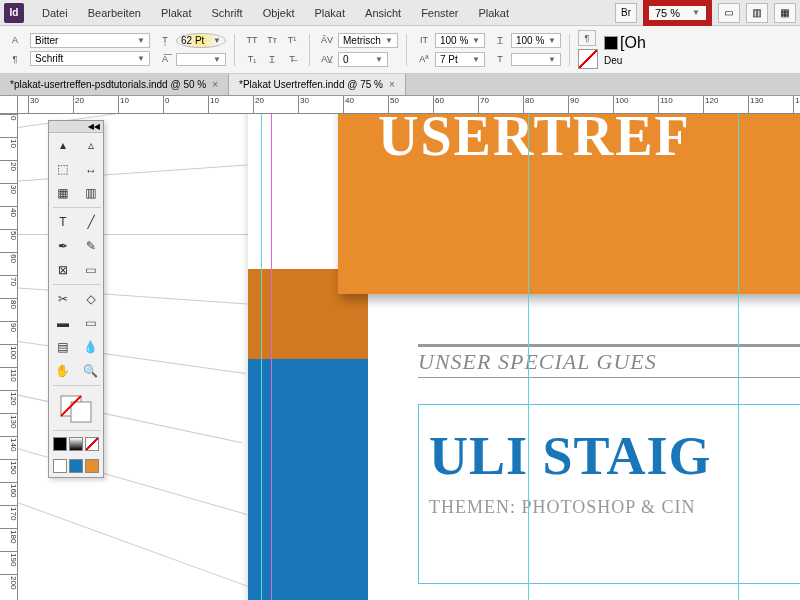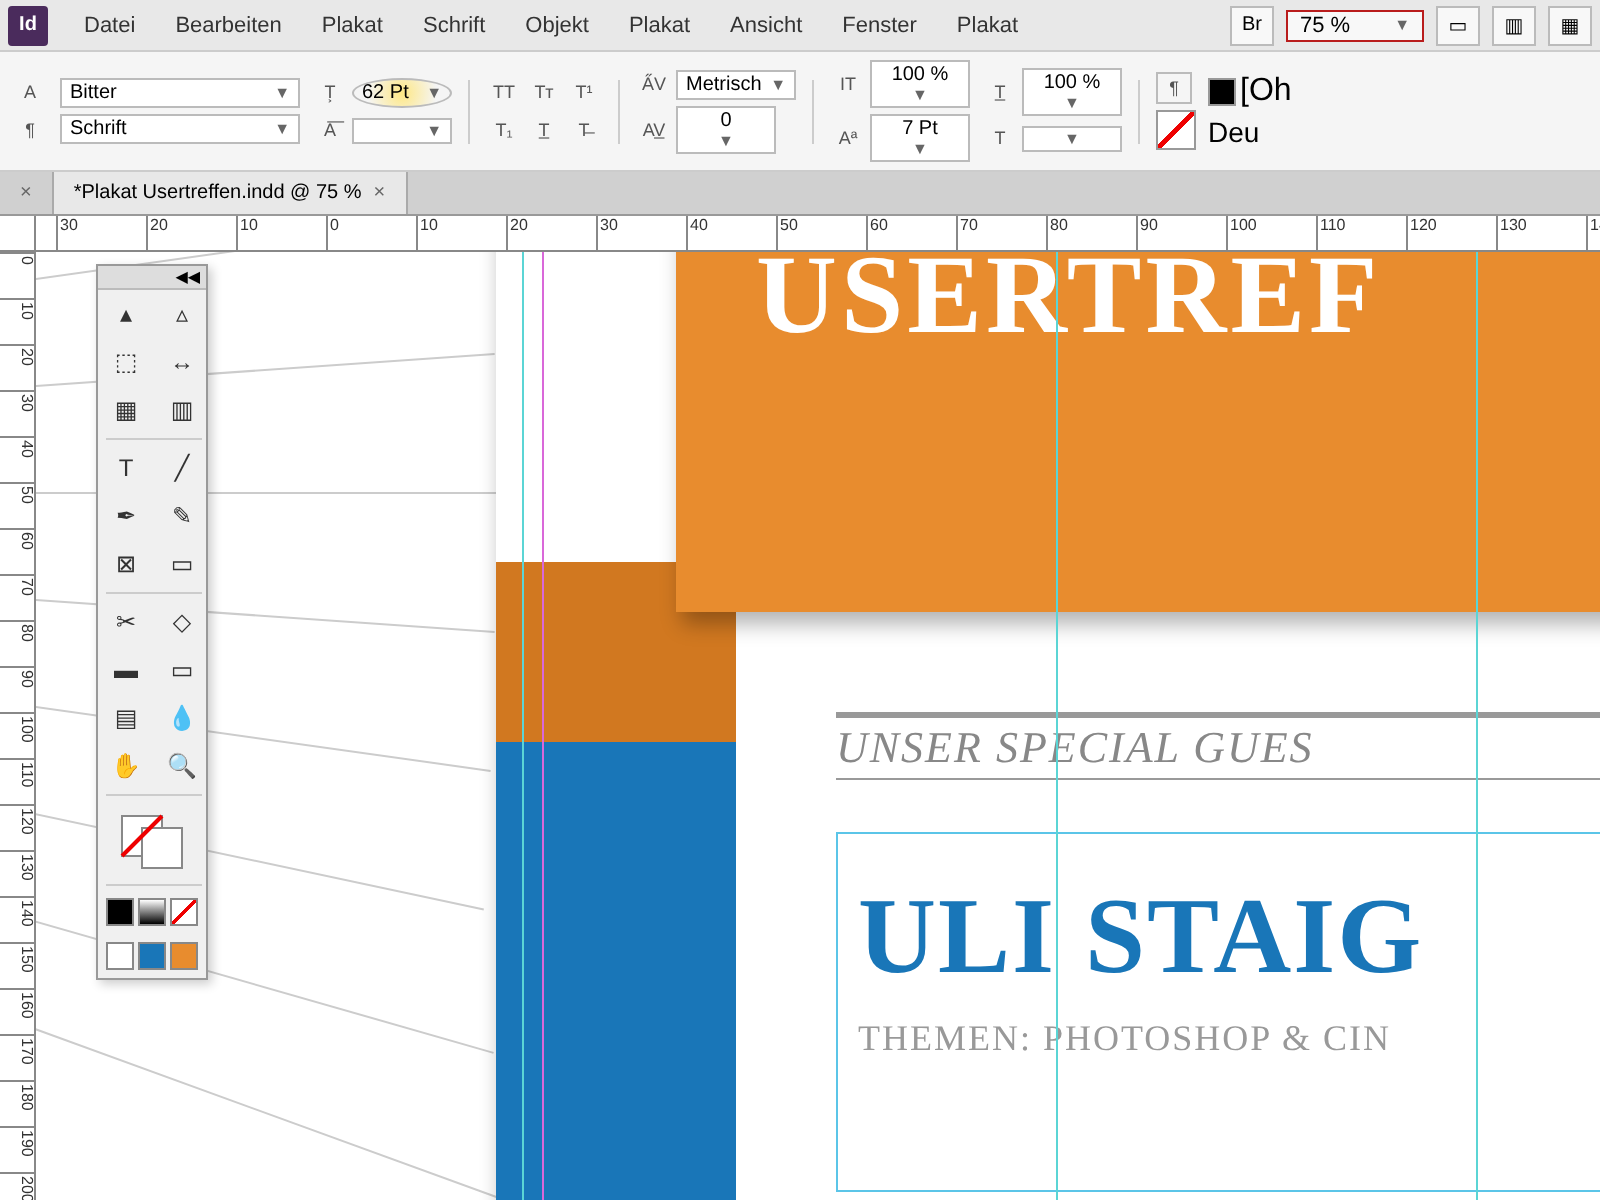--- a/index.html
+++ b/index.html
@@ -2,31 +2,31 @@
 <html><head>
 <meta charset="utf-8">
 <style>
 * { margin: 0; padding: 0; box-sizing: border-box; font-family: Arial, sans-serif; }
 body { background: #f0f0f0; width: 800px; height: 600px; overflow: hidden; position: relative; }
 
 .menubar { background: #e8e8e8; height: 26px; display: flex; align-items: center; padding: 0 4px; border-bottom: 1px solid #ccc; font-size: 11px; }
 .menubar .app-icon { width: 20px; height: 20px; background: #4a2b5c; color: #fff; display: flex; align-items: center; justify-content: center; font-size: 10px; font-weight: bold; margin-right: 8px; border-radius: 2px; }
 .menubar .menu-item { padding: 0 10px; cursor: pointer; color: #333; }
 .menubar .right-group { margin-left: auto; display: flex; align-items: center; gap: 6px; }
-.menubar .zoom { border: 1px solid #b91c1c; padding: 1px 6px; font-size: 11px; background: #f8f8f8; display: flex; align-items: center; gap: 22px; }
+.menubar .zoom { border: 6px solid #b91c1c; padding: 1px 6px; font-size: 11px; background: #f8f8f8; display: flex; align-items: center; gap: 12px; }
 .menubar .icon-btn { width: 22px; height: 20px; border: 1px solid #bbb; background: #f8f8f8; display: flex; align-items: center; justify-content: center; font-size: 10px; }
 
 .control-bar { background: #f5f5f5; display: flex; padding: 4px 6px; gap: 6px; border-bottom: 1px solid #ccc; font-size: 10px; align-items: center; }
 .control-row { display: flex; flex-direction: column; gap: 3px; }
 .ctrl-group { display: flex; align-items: center; gap: 2px; }
 .dropdown { border: 1px solid #bbb; background: #fff; padding: 1px 4px; font-size: 10px; display: flex; align-items: center; justify-content: space-between; }
 .dropdown.font { width: 120px; }
 .dropdown.size { width: 50px; }
 .dropdown.small { width: 60px; }
-.dropdown.tiny { width: 50px; flex-direction: column; }
+.dropdown.tiny { width: 50px; }
 .mini-icon { width: 18px; height: 16px; display: flex; align-items: center; justify-content: center; font-size: 9px; color: #555; }
 .highlight { background: radial-gradient(circle, rgba(255,230,120,0.9) 0%, rgba(255,230,120,0) 70%); border-radius: 50%; }
 .sep { width: 1px; height: 32px; background: #ccc; margin: 0 2px; }
 .swatch-red { width: 20px; height: 20px; background: linear-gradient(135deg, #fff 45%, #e00 45%, #e00 55%, #fff 55%); border: 1px solid #999; }
 .swatch-black { width: 14px; height: 14px; background: #000; border: 1px solid #999; }
 
 .tabs { background: #d0d0d0; height: 22px; display: flex; font-size: 10px; border-bottom: 1px solid #999; }
 .tab { padding: 3px 10px; border-right: 1px solid #aaa; display: flex; align-items: center; gap: 6px; cursor: pointer; }
 .tab.active { background: #e8e8e8; }
 .tab .close { font-size: 10px; color: #666; }
@@ -188,27 +188,28 @@
   <div class="control-row">
     <div class="mini-icon" style="border:1px solid #bbb">¶</div>
     <div class="swatch-red"></div>
   </div>
   <div class="control-row">
     <div class="ctrl-group">
         <span class="mini-icon swatch-black"></span>
         <span style="font-size:16px">[Oh</span>
       </div>
     <div class="ctrl-group">
-        <span style="font-size:14px">Deu</span>
+        <span style="font-size:10px">Deu</span>
       </div>
   </div>
 </div>
 
 <div class="tabs">
   <div class="tab">
+    <span>*plakat-usertreffen-psdtutorials.indd @ 50 %</span>
     <span class="close">×</span>
   </div>
   <div class="tab active">
     <span>*Plakat Usertreffen.indd @ 75 %</span>
     <span class="close">×</span>
   </div>
 </div>
 
 <div style="position:relative">
 <div class="ruler-corner"></div>

